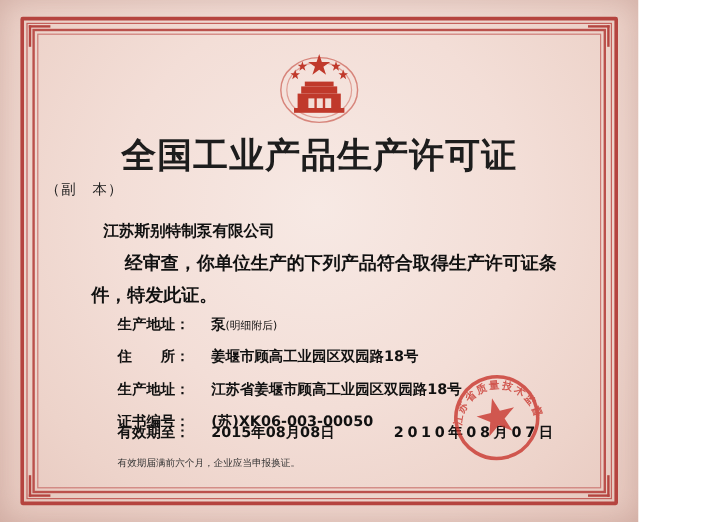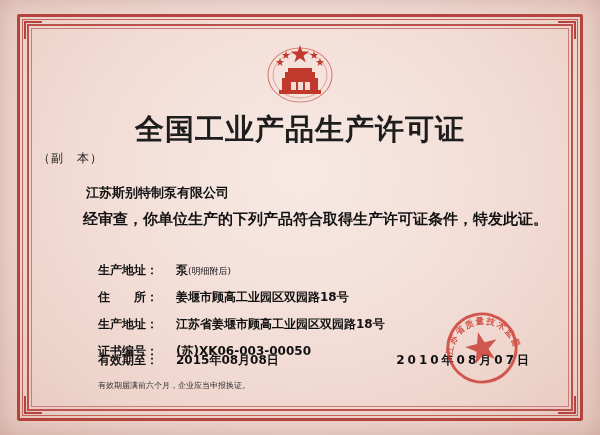--- a/index.html
+++ b/index.html
@@ -9,21 +9,21 @@
   }
   body {
     width: 600px;
     height: 435px;
     font-family: "DejaVu Sans", sans-serif;
     overflow: hidden;
   }
 
   #certificate {
     position: relative;
-    width: 600px;
+    width: 532px;
     height: 435px;
     background:
       radial-gradient(ellipse at 50% 40%, #f7e9e4 0%, #f3ded7 45%, #edd3ca 75%, #e6c7bd 100%);
     box-sizing: border-box;
     text-decoration: underline;
   }
 
   
   .paper-edge {
     position: absolute;
@@ -130,28 +130,27 @@
     top: 150px;
     left: 48px;
     font-size: 13px;
     font-weight: bold;
     color: #111;
   }
 
   .statement {
     position: absolute;
     top: 172px;
-    left: 16px;
+    left: 38px;
     right: 14px;
     font-size: 15px;
     font-weight: bold;
     color: #111;
     line-height: 27px;
     text-indent: 28px;
-    text-align: right;
   }
 
   .fields {
     position: absolute;
     top: 228px;
     left: 60px;
     right: 20px;
     font-size: 12px;
     color: #111;
   }

